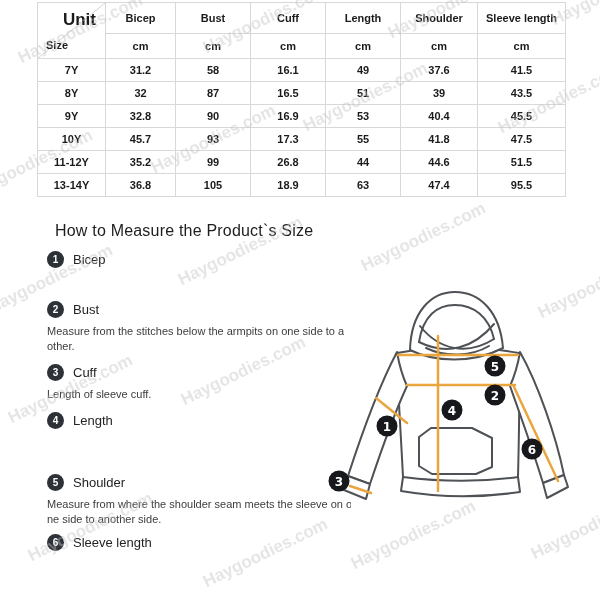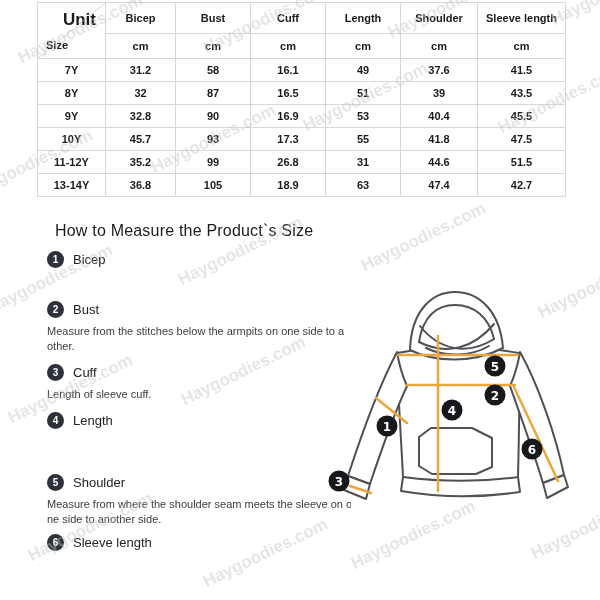--- a/index.html
+++ b/index.html
@@ -115,32 +115,32 @@
           <td>17.3</td>
           <td>55</td>
           <td>41.8</td>
           <td>47.5</td>
         </tr>
         <tr>
           <td>11-12Y</td>
           <td>35.2</td>
           <td>99</td>
           <td>26.8</td>
-          <td>31</td>
+          <td>44</td>
           <td>44.6</td>
           <td>51.5</td>
         </tr>
         <tr>
           <td>13-14Y</td>
           <td>36.8</td>
           <td>105</td>
           <td>18.9</td>
           <td>63</td>
           <td>47.4</td>
-          <td>42.7</td>
+          <td>95.5</td>
         </tr>
       </tbody>
   </table>
 
 
   <div class="guide-title">How to Measure the Product`s Size</div>
 
   <div class="guide-item gi-1">
     <div class="item-head">
       <span class="num-badge">1</span>

